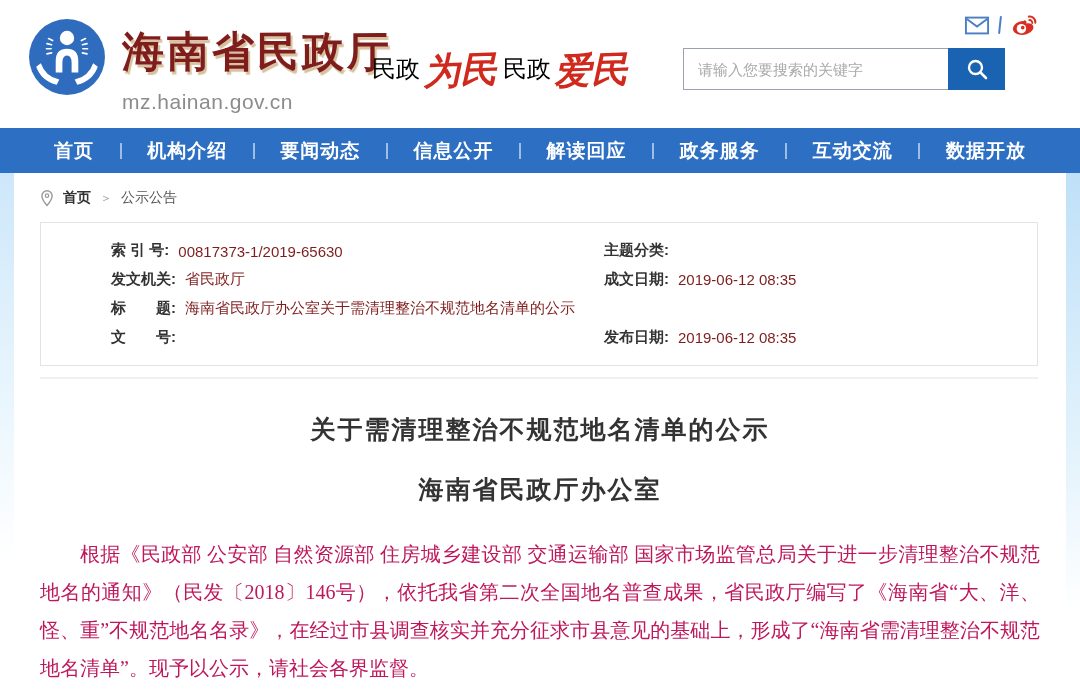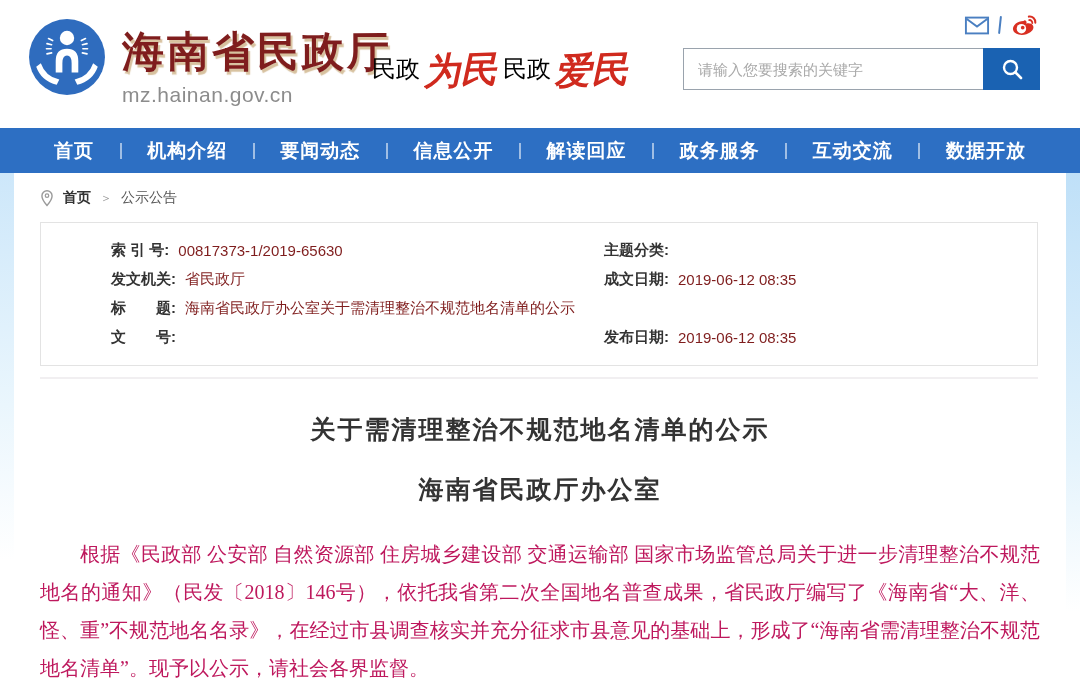--- a/index.html
+++ b/index.html
@@ -5,30 +5,30 @@
   * { margin:0; padding:0; box-sizing:border-box; }
   html,body { width:1080px; height:689px; overflow:hidden; background:#fff;
     font-family:"Liberation Sans", sans-serif; }
 
   
   .header { position:relative; height:128px; background:#fff; }
   .logo { position:absolute; left:28px; top:18px; width:78px; height:78px; cursor:pointer; }
   .brand { position:absolute; left:122px; top:24px; }
   .site-name { font-size:42px; font-weight:900; color:#7f1d1d; letter-spacing:3px;
     text-shadow:2px 3px 1px rgba(150,92,0,.38); cursor:pointer; }
-  .site-url { font-size:21px; color:#8c8c8c; margin-top:3px; letter-spacing:.5px; }
+  .site-url { font-size:21px; color:#8c8c8c; margin-top:10px; letter-spacing:.5px; }
   .slogan { position:absolute; left:372px; top:52px; display:flex; align-items:flex-end; }
   .s-dark { font-size:24px; color:#000000; font-weight:400;
     font-family:"Liberation Serif", serif; padding-bottom:4px; }
   .s-red  { font-size:37px; color:#d02a1e; font-weight:900; font-style:italic;
     font-family:"DejaVu Serif", serif; line-height:1; margin:0 6px 0 3px;
     transform:rotate(-2deg); }
   .top-icons { position:absolute; right:42px; top:12px; display:flex; align-items:center; gap:9px; }
   .icon-sep { width:2px; height:18px; background:#4a7fc1; border-radius:1px; transform:rotate(6deg); }
-  .search { position:absolute; left:683px; top:48px; width:357px; height:42px; display:flex; }
+  .search { position:absolute; left:683px; top:48px; width:322px; height:42px; display:flex; }
   .search input { flex:1; border:1px solid #9aa3ad; border-right:none; padding:0 14px;
     font-size:15px; color:#333; outline:none; }
   .search input::placeholder { color:#a9a9a9; }
   .search button { width:57px; background:#1a62b2; border:none; cursor:pointer;
     display:flex; align-items:center; justify-content:center; }
 
   
   .nav { height:45px; background:#2d6fc3; display:flex; align-items:center;
     justify-content:space-between; padding:0 54px; }
   .nav a { color:#fff; font-size:19px; font-weight:700; text-decoration:none;
@@ -44,21 +44,21 @@
   .breadcrumb { position:absolute; left:40px; top:16px; display:flex; align-items:center;
     gap:9px; font-size:14px; color:#888; }
   .bc-home { font-weight:700; color:#333; cursor:pointer; }
   .bc-sep { color:#999; font-size:12px; }
   .bc-current { color:#555; }
 
   .meta-box { position:absolute; left:40px; top:49px; width:998px; border:1px solid #e3e3e3;
     background:#fff; padding:13px 0 13px; }
   .meta-row { display:flex; align-items:center; min-height:29px; }
   .meta-cell { display:flex; align-items:center; }
-  .meta-cell.c1 { width:563px; padding-left:70px; }
+  .meta-cell.c1 { width:563px; padding-left:70px;align-items:flex-end; }
   .meta-cell.c2 { flex:1; }
   .meta-cell.full { padding-left:70px; }
   .meta-label { font-weight:700; color:#333; font-size:15px; white-space:pre; }
   .meta-value { color:#7f1d1d; font-size:15px; margin-left:9px; white-space:pre; }
 
   .divider { position:absolute; left:40px; top:204px; width:998px; height:0;
     border:none; border-top:2px solid #f1eff1; }
 
   .article-titles { position:absolute; left:0; top:240px; width:100%; text-align:center; }
   .article-titles h1 { font-family:"Liberation Serif", serif; font-size:25px; color:#333;

